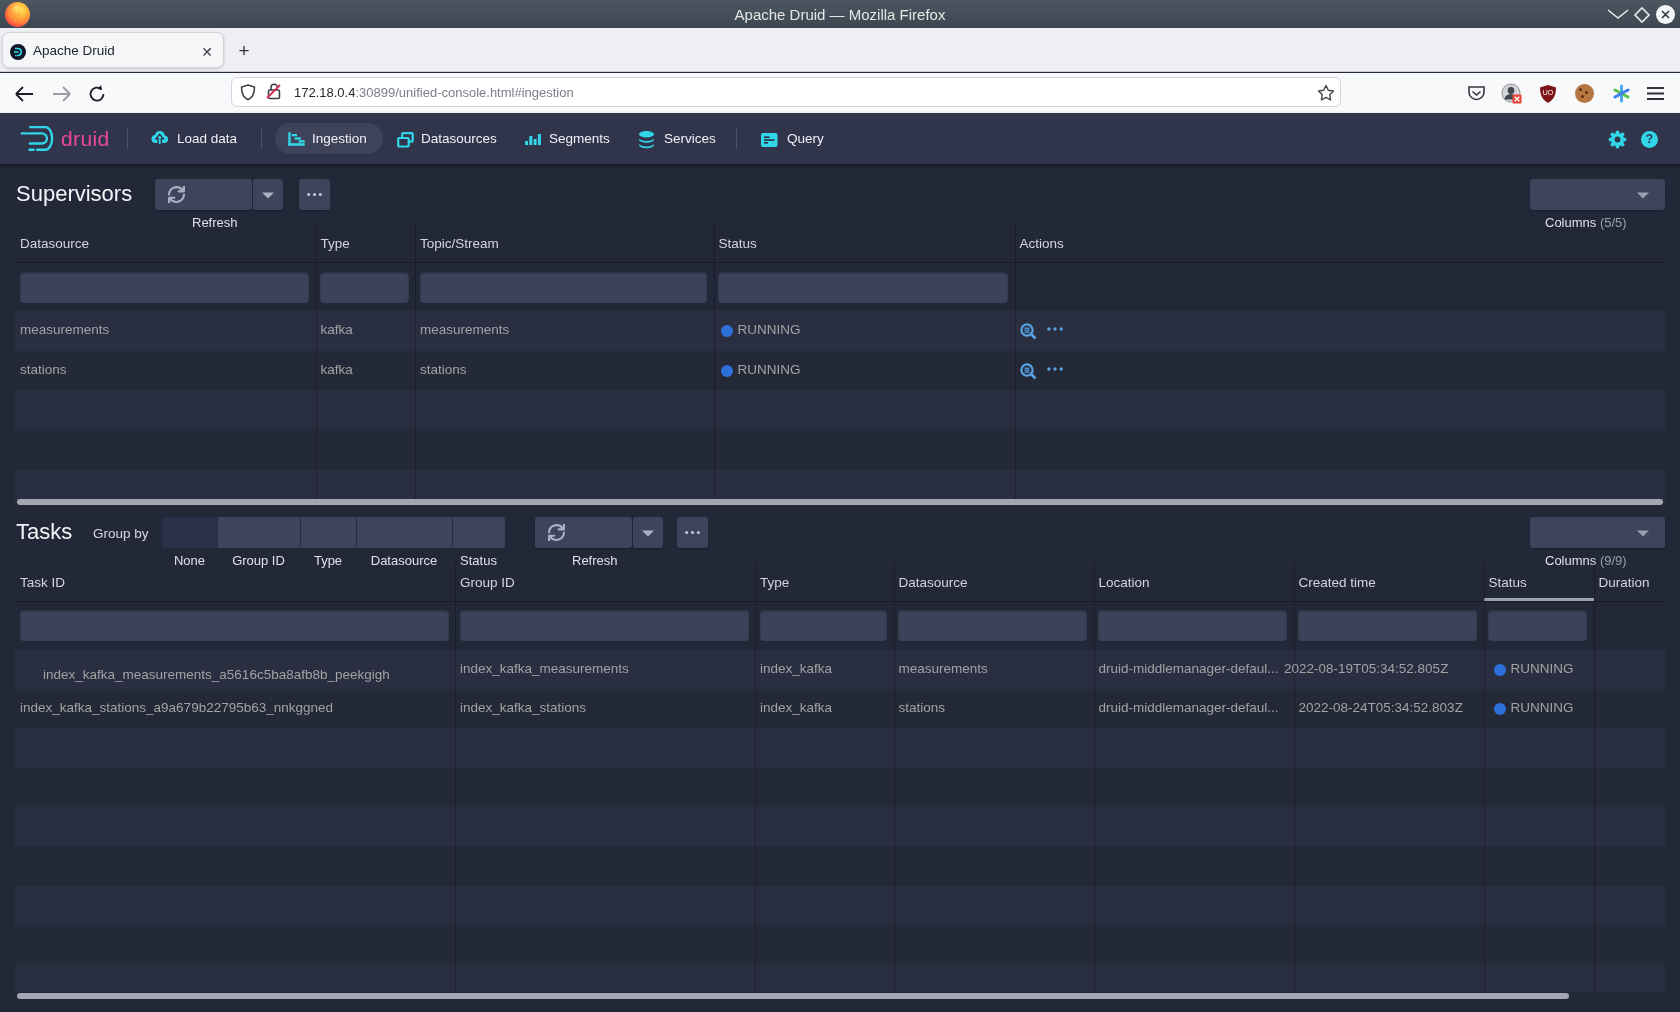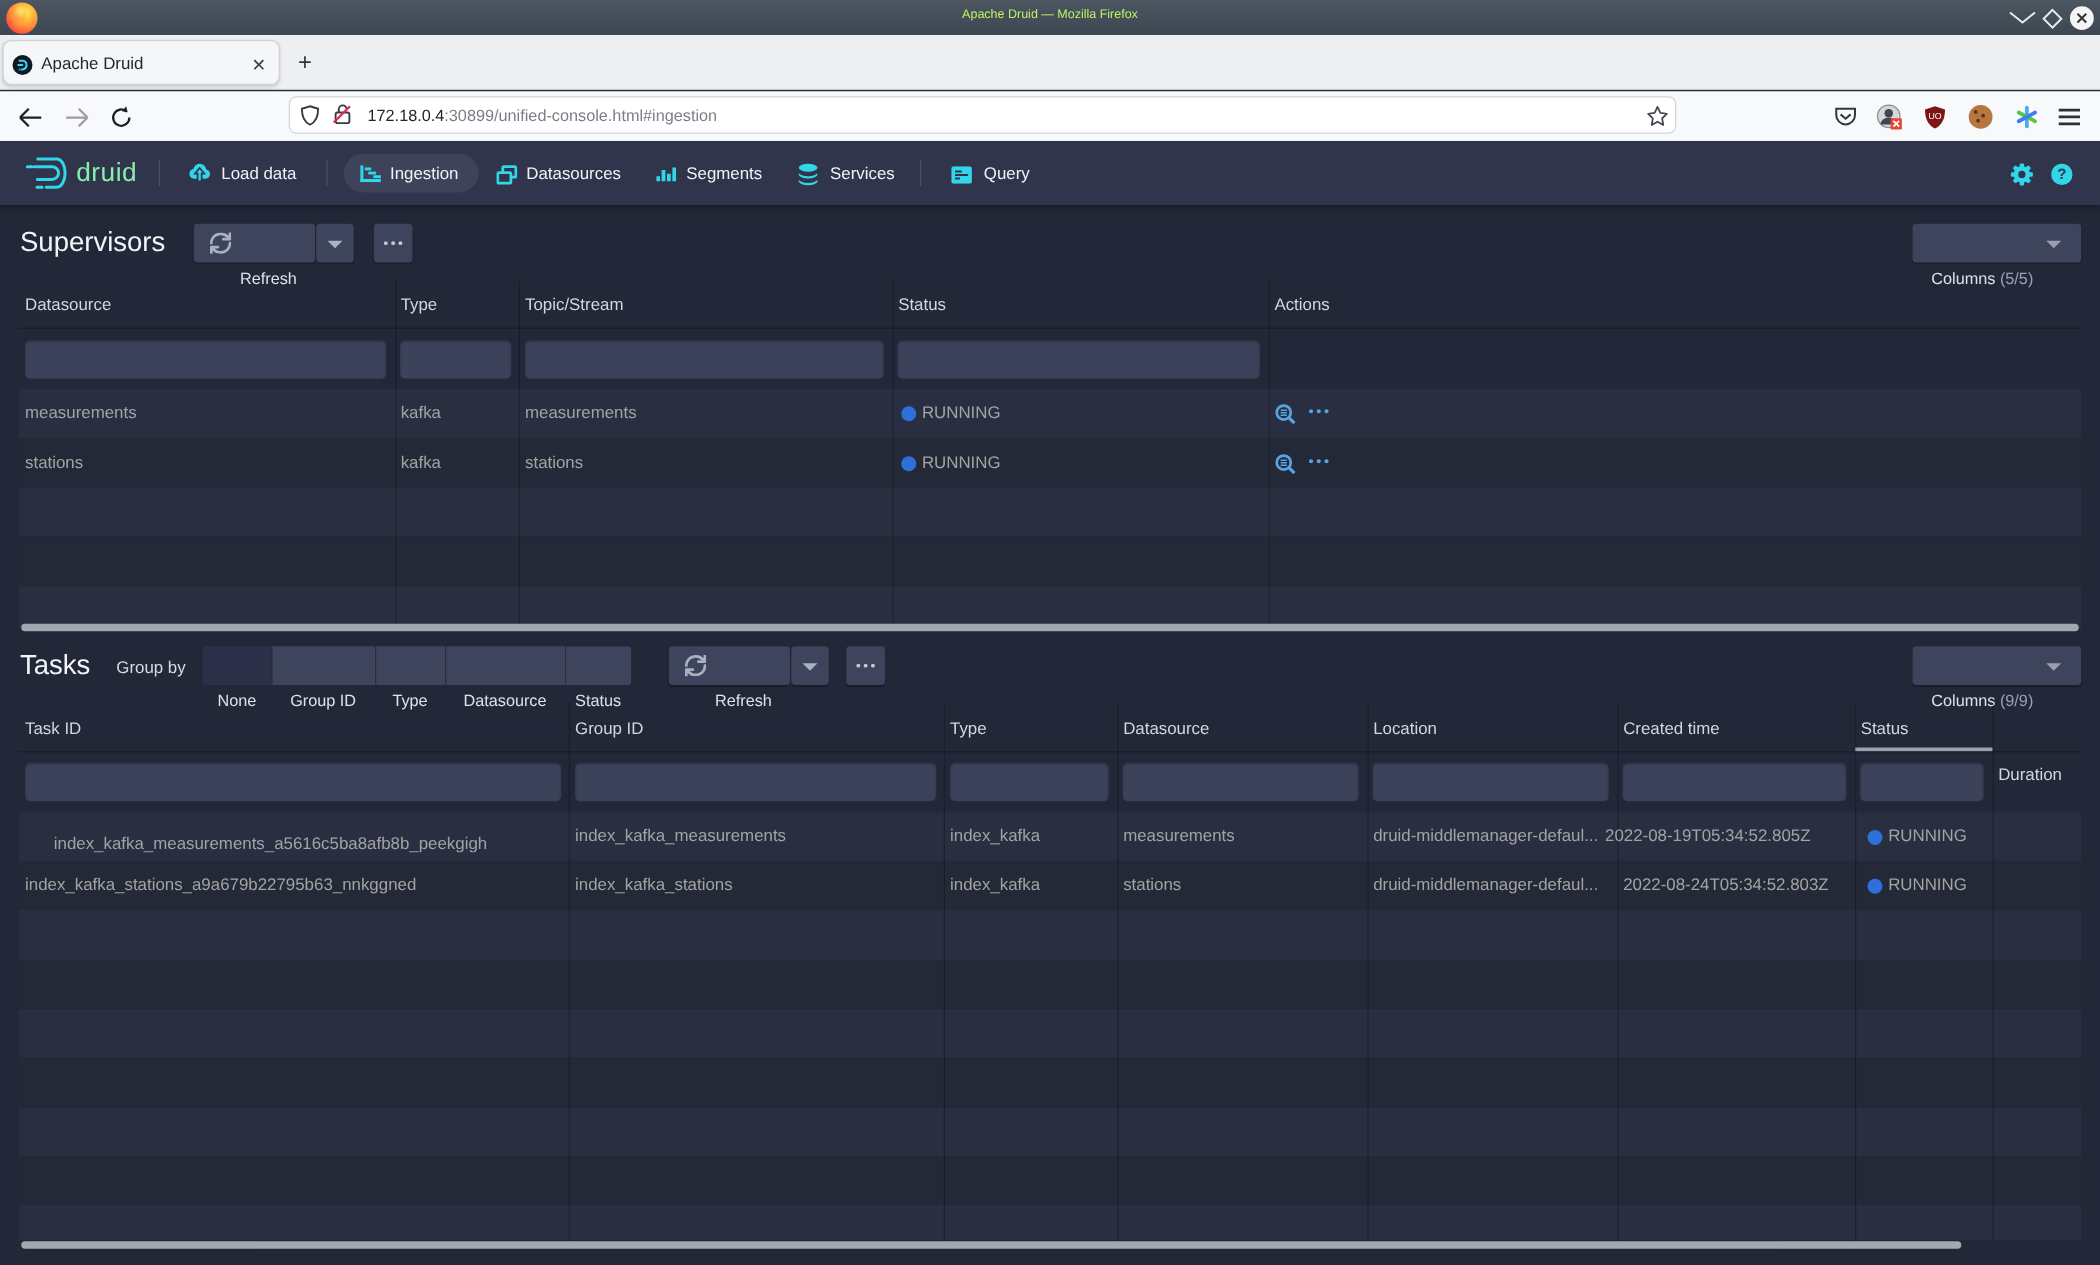--- a/index.html
+++ b/index.html
@@ -2,21 +2,21 @@
 <html><head>
 <meta charset="utf-8">
 <style>
 * { margin:0; padding:0; box-sizing:border-box; }
 html,body { width:1680px; height:1012px; overflow:hidden; }
 body { font-family:"Liberation Sans", sans-serif; position:relative; background:#232839; }
 .abs { position:absolute; }
 
 
 #titlebar { left:0; top:0; width:1680px; height:28px; background:linear-gradient(#4c5660,#3d4751); }
-#titletext { left:0; right:0; top:6px; text-align:center; color:#bef264; font-size:10px; }
+#titletext { left:0; right:0; top:6px; text-align:center; color:#e5e5e5; font-size:15px; }
 #tabstrip { left:0; top:28px; width:1680px; height:44px; background:#eeeff2; border-bottom:1px solid #ccccd4; }
 #tab { left:2px; top:32px; width:222px; height:36px; background:#f5f6f8; border:1px solid #d2d2d8; border-radius:7px; box-shadow:0 1px 3px rgba(0,0,0,.15); }
 #tabtitle { left:33px; top:43px; font-size:13.5px; color:#22262e; }
 .tabx { left:198px; top:43px; width:18px; height:18px; color:#3a3d44; font-size:14px; text-align:center; line-height:18px; }
 #newtab { left:231px; top:38px; width:26px; height:26px; color:#33363d; font-size:19px; text-align:center; line-height:25px; }
 #navbar { left:0; top:73px; width:1680px; height:40px; background:#f8f9fb; }
 #urlbar { left:231px; top:77px; width:1110px; height:30px; background:#ffffff; border:1px solid #d4d4dc; border-radius:6px; }
 .urltext { left:294px; top:85px; font-size:13px; color:#7a7e88; }
 .urltext b { color:#23262d; font-weight:normal; }
 
@@ -136,21 +136,21 @@
 <div class="abs" id="appheader" style="top:113px;"></div>
 
 <svg class="abs" style="left:20px;top:124px" width="34" height="29">
     <g fill="none" stroke="#31d7e8" stroke-width="2.4" stroke-linecap="round">
       <path d="M10.2 3.1 H25.5 A6.6 11.35 0 0 1 25.5 25.8 H17"></path>
       <path d="M7.2 9.4 H21.6 A5.3 5.05 0 0 1 21.6 19.5 H9.9"></path>
       <path d="M1.9 9.4 H5.4"></path>
       <path d="M9.6 25.8 H13.6"></path>
     </g>
   </svg>
-<div class="abs navitem" style="left:61px;top:113px;font-size:21px;color:#86efac;letter-spacing:0.4px;">druid</div>
+<div class="abs navitem" style="left:61px;top:113px;font-size:21px;color:#ec4899;letter-spacing:0.4px;">druid</div>
 <div class="abs navsep" style="left:127px;top:128px;"></div>
 
 <svg class="abs" style="left:151px;top:130px" width="18" height="17">
     <g fill="#31d7e8">
       <circle cx="4.4" cy="9" r="3.9"></circle>
       <circle cx="8.8" cy="6" r="5"></circle>
       <circle cx="13.3" cy="9.2" r="3.7"></circle>
       <rect x="3.5" y="8" width="10.5" height="4.8"></rect>
     </g>
     <path d="M8.7 4.4 L12.4 8.8 H10.3 V15 H7.1 V8.8 H5 Z" fill="#31d7e8" stroke="#30354c" stroke-width="1.4"></path>
@@ -340,21 +340,21 @@
   </svg>
 
 <div id="tasktable">
     <div class="abs hcell" style="left:20px;top:575px;">Task ID</div>
     <div class="abs hcell" style="left:460px;top:575px;">Group ID</div>
     <div class="abs hcell" style="left:760px;top:575px;">Type</div>
     <div class="abs hcell" style="left:898.5px;top:575px;">Datasource</div>
     <div class="abs hcell" style="left:1098.5px;top:575px;">Location</div>
     <div class="abs hcell" style="left:1298.5px;top:575px;">Created time</div>
     <div class="abs hcell" style="left:1488.5px;top:575px;">Status</div>
-    <div class="abs hcell" style="left:1598.5px;top:575px;margin-top:37px;">Duration</div>
+    <div class="abs hcell" style="left:1598.5px;top:575px;">Duration</div>
     <div class="abs" style="left:1483.5px;top:597.6px;width:110px;height:3px;background:#9ba1af;"></div>
     <div class="abs hline" style="left:15px;width:1650px;top:600.6px;"></div>
     <div class="abs finput" style="left:19.5px;top:610.1px;width:429px;"></div>
     <div class="abs finput" style="left:459.5px;top:610.1px;width:289px;"></div>
     <div class="abs finput" style="left:759.5px;top:610.1px;width:127.5px;"></div>
     <div class="abs finput" style="left:898px;top:610.1px;width:189px;"></div>
     <div class="abs finput" style="left:1098px;top:610.1px;width:189px;"></div>
     <div class="abs finput" style="left:1298px;top:610.1px;width:179px;"></div>
     <div class="abs finput" style="left:1488px;top:610.1px;width:99px;"></div>
     <div class="abs rowlight" style="left:15px;top:649.8000000000001px;width:1650px;height:39.3px;"></div>

